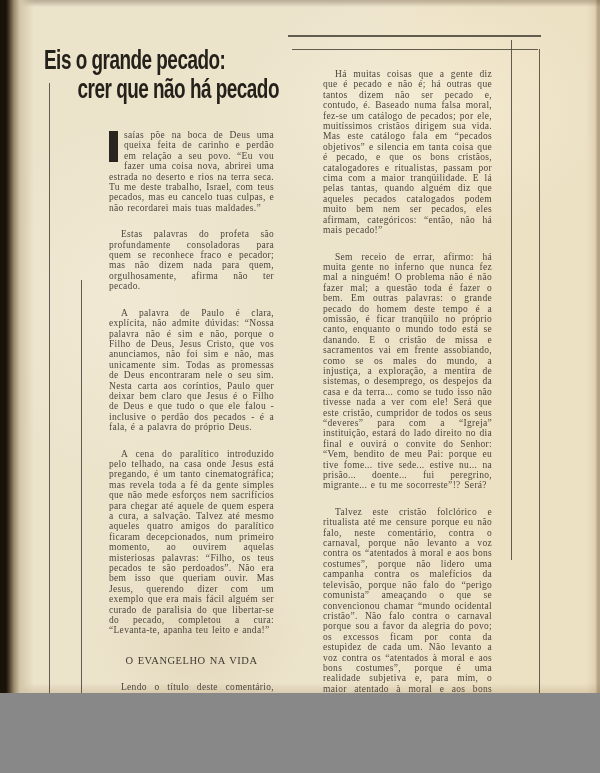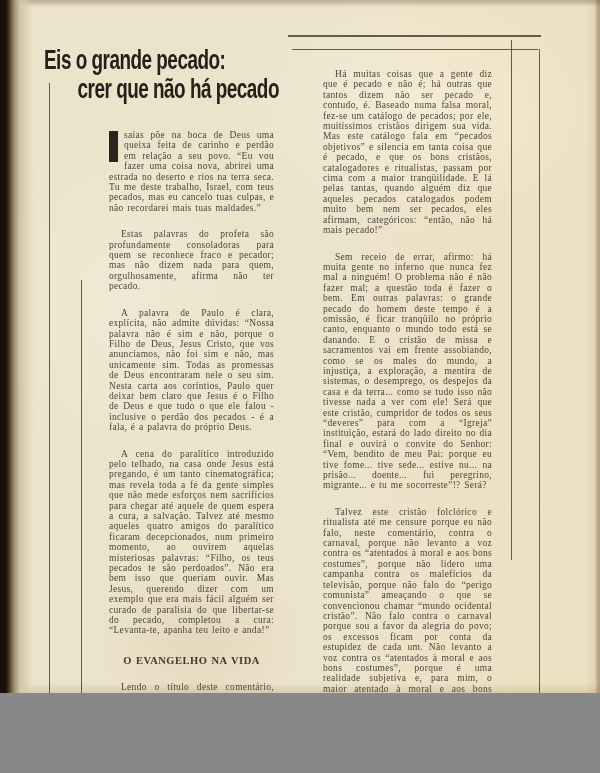--- a/index.html
+++ b/index.html
@@ -33,21 +33,21 @@
   .col-left{left:93px;top:114px;width:197px;height:618px;}
   .col-right{left:307px;top:53px;width:201px;height:680px;}
   .col p{margin:16px;text-indent:12px;}
   .col p.noindent{text-indent:0;}
   .dropcap{
     float:left;display:block;width:9px;height:31px;margin:1px 6px 0 0;
     background:#2a251e;color:transparent;overflow:hidden;
     font-weight:bold;font-size:28px;line-height:31px;
   }
   .section-heading{
-    font-size:10.5px;font-weight:bold;text-align:center;
+    font-size:10.5px;font-weight:normal;text-align:center;
     letter-spacing:0.5px;margin:20px 0 7px 0;color:#3e3830;
   }
   .page-number{
     position:absolute;left:230px;top:745px;width:140px;text-align:left;
     font-size:10px;letter-spacing:1px;color:#55504a;
   }
 </style>
 </head>
 <body>
 

